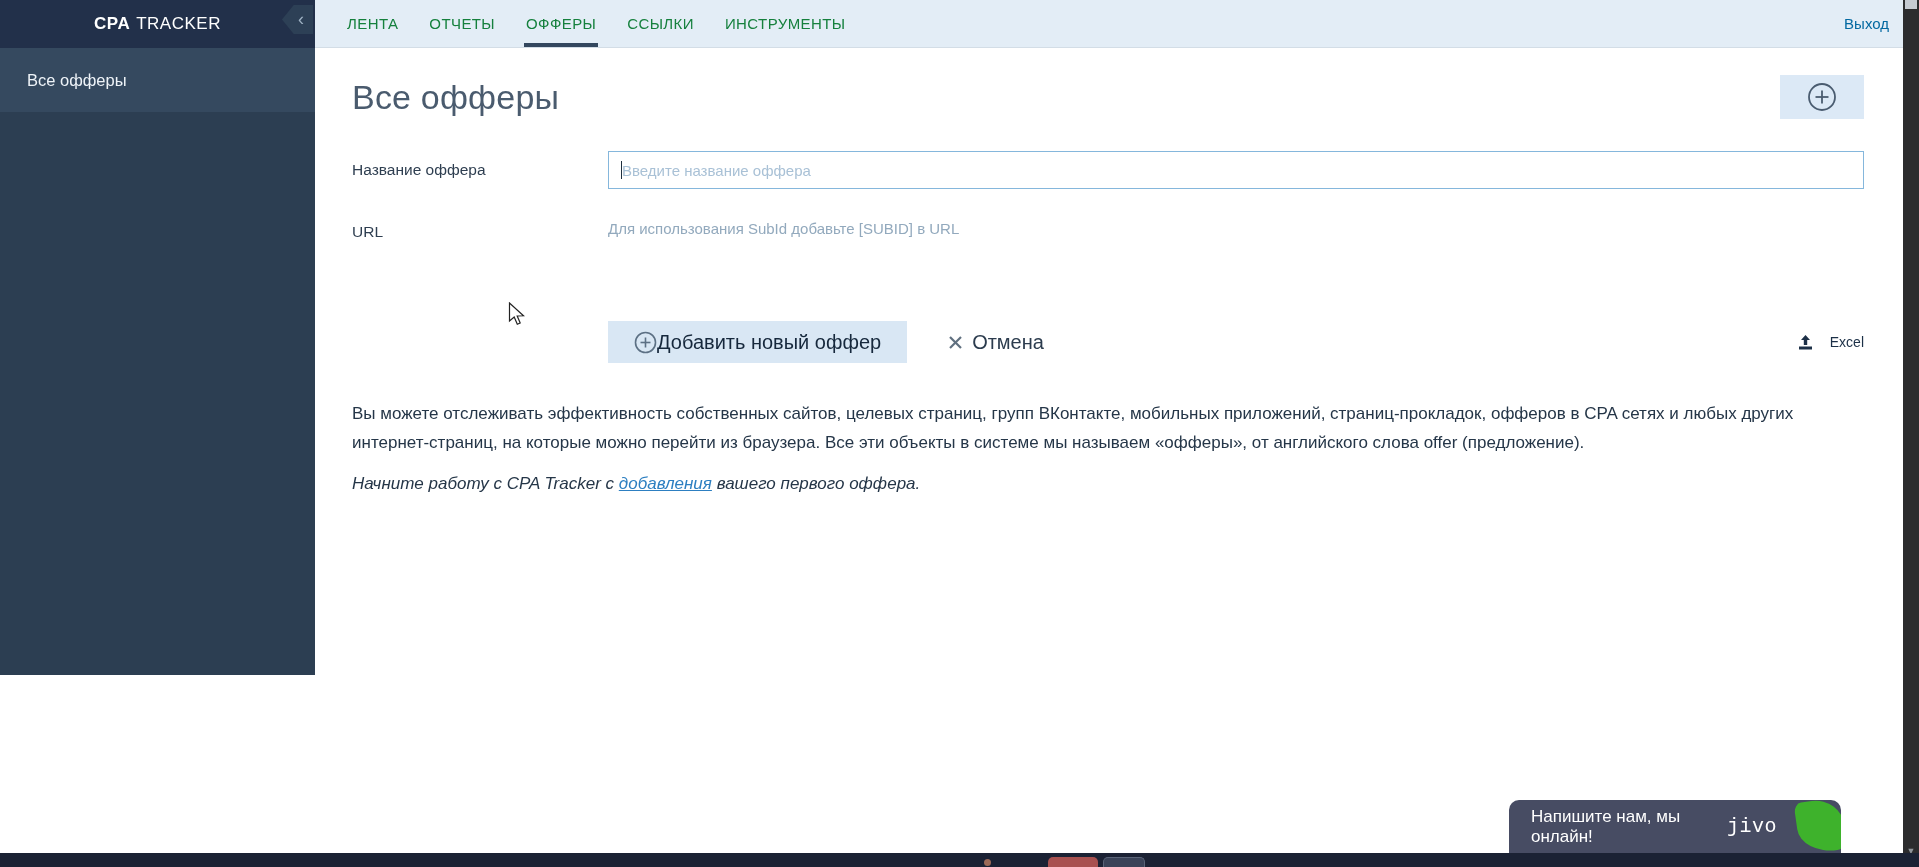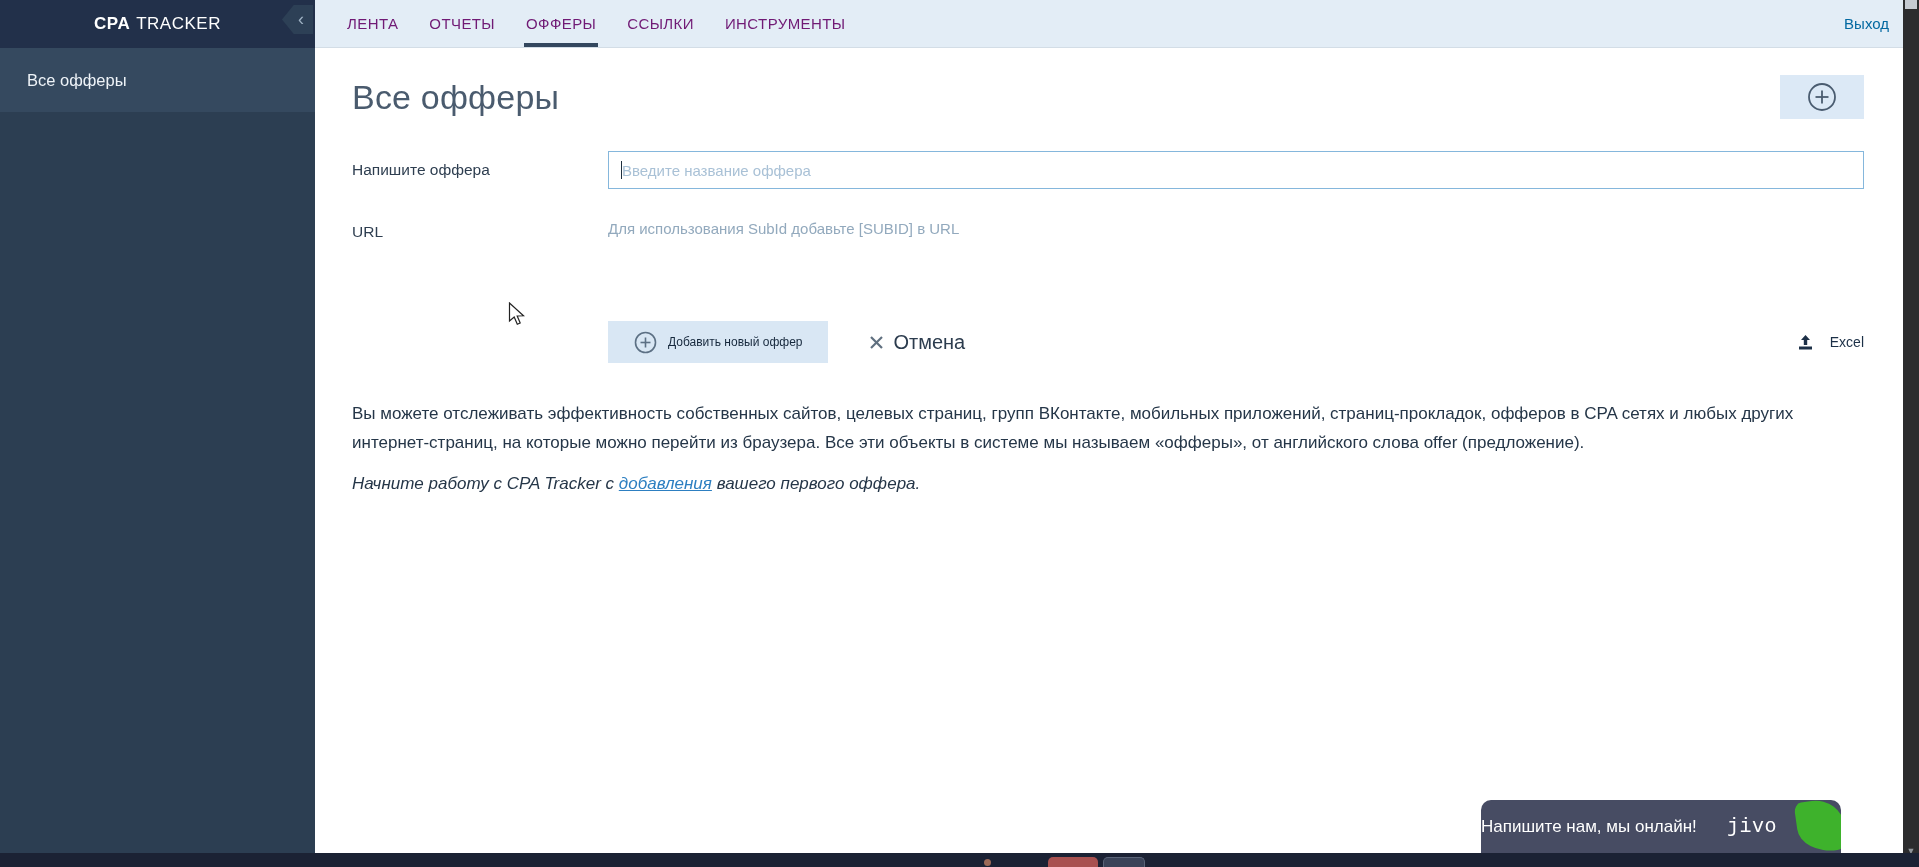--- a/index.html
+++ b/index.html
@@ -13,31 +13,31 @@
 
   
   .topbar {
     position: absolute; left: 315px; right: 16px; top: 0; height: 48px;
     background: #e3edf6; border-bottom: 1px solid #d3dde6;
     display: flex; align-items: stretch; padding: 0 14px 0 30px; z-index: 5;
   }
   .tabs { display: flex; gap: 27px; }
   .tab {
     display: flex; align-items: center; padding: 0 2px; cursor: pointer;
-    font-size: 15px; color: #701a75; letter-spacing: 0.4px; text-decoration: none;
+    font-size: 15px; color: #15803d; letter-spacing: 0.4px; text-decoration: none;
     border-bottom: 4px solid transparent; border-top: 4px solid transparent;
   }
   .tab.active { border-bottom-color: #33475e; }
   .logout {
     margin-left: auto; display: flex; align-items: center; cursor: pointer;
     font-size: 15px; color: #0369a1; text-decoration: none;
   }
 
   
-  .sidebar { position: absolute; left: 0; top: 0; width: 315px; height: 867px; background: #2c3e52; z-index: 4; }
+  .sidebar { position: absolute; left: 0; top: 0; width: 315px; height: 675px; background: #2c3e52; z-index: 4; }
   .sidebar-header {
     height: 48px; background: #22304a; display: flex; align-items: center; justify-content: center;
     color: #ffffff; font-size: 17px; letter-spacing: 0.5px;
   }
   .logo-bold { font-weight: 700; }
   .logo-light { font-weight: 300; margin-left: 6px; }
   .sidebar-item {
     height: 64px; line-height: 64px; padding-left: 27px; cursor: pointer;
     font-size: 16.5px; color: #eef3f8; background: #2c3e52;
   }
@@ -79,22 +79,22 @@
     font-family: "Liberation Sans", "DejaVu Sans", sans-serif;
   }
   .text-input::placeholder { color: #a9c1d6; opacity: 1; }
   .text-input.focused { border-color: #85b7dc; }
   .caret { position: absolute; left: 13px; top: 10px; width: 1px; height: 18px; background: #20303f; }
   .field-hint { margin-top: 7px; font-size: 15px; color: #92a9bd; }
 
   .actions-row { display: flex; align-items: center; margin-top: 70px; margin-bottom: 0; }
   .submit-btn {
     height: 42px; border: none; background: #d9e7f4; cursor: pointer; padding: 0 26px;
-    display: flex; align-items: center; gap: 11px;
-    font-size: 12px; color: #16283c;
+    display: flex; align-items: center; 
+    font-size: 20px; color: #16283c;
     font-family: "Liberation Sans", "DejaVu Sans", sans-serif;
   }
   .cancel-btn {
     margin-left: 41px; display: flex; align-items: center; gap: 9px; cursor: pointer;
     background: none; border: none; padding: 0; font-size: 20px; color: #2c3c4e;
     font-family: "Liberation Sans", "DejaVu Sans", sans-serif;
   }
   .excel-btn {
     margin-left: auto; display: flex; align-items: center; gap: 16px; cursor: pointer;
     background: none; border: none; padding: 0; font-size: 14px; color: #1c3047;
@@ -106,23 +106,23 @@
   .start { margin: 17px 0 0 0; font-size: 17px; color: #253648; font-style: italic; }
   .start a { color: #2d7fc1; text-decoration: underline; cursor: pointer; }
 
   
   .scrollbar { position: absolute; right: 0; top: 0; width: 16px; height: 867px; background: #2c2c2e; z-index: 50; }
   .sb-thumb { position: absolute; top: 0; left: 2px; width: 12px; height: 9px; background: #c6cbd2; }
   .sb-down { position: absolute; bottom: 11px; width: 100%; text-align: center; color: #8f9499; font-size: 9px; line-height: 10px; }
 
   
   .jivo {
-    position: absolute; right: 78px; bottom: 14px; width: 360px; height: 53px; z-index: 70;
+    position: absolute; right: 78px; bottom: 14px; width: 332px; height: 53px; z-index: 70;
     background: #474c63; border-radius: 10px 10px 0 0; overflow: hidden;
-    display: flex; align-items: center; cursor: pointer;
+    display: flex; align-items: center; padding-left: 22px; cursor: pointer;
   }
   .jivo-msg { font-size: 17px; color: #ffffff; }
   .jivo-brand { margin-left: auto; margin-right: 64px; font-size: 20px; color: #ffffff; letter-spacing: 0.5px; font-family: Liberation Mono, monospace; }
   .jivo-leaf {
     position: absolute; right: -4px; top: 0; width: 48px; height: 52px;
     background: #3eb22c; border-radius: 20% 80% 30% 100% / 25% 75% 35% 65%;
     transform: rotate(-8deg);
   }
 
   
@@ -169,21 +169,21 @@
         <svg width="30" height="30" viewBox="0 0 30 30">
           <circle cx="15" cy="15" r="13" fill="none" stroke="#4a5c70" stroke-width="1.8"></circle>
           <line x1="15" y1="8.5" x2="15" y2="21.5" stroke="#4a5c70" stroke-width="1.8"></line>
           <line x1="8.5" y1="15" x2="21.5" y2="15" stroke="#4a5c70" stroke-width="1.8"></line>
         </svg>
       </button>
     </div>
 
     <div class="offer-form">
       <div class="form-row">
-        <label class="form-label">Напишите оффера</label>
+        <label class="form-label">Название оффера</label>
         <div class="form-field">
           <input class="text-input focused" type="text" placeholder="Введите название оффера" style="">
           <div class="caret"></div>
         </div>
       </div>
 
       <div class="form-row">
         <label class="form-label">URL</label>
         <div class="form-field">
           <div class="field-hint">Для использования SubId добавьте [SUBID] в URL</div>

